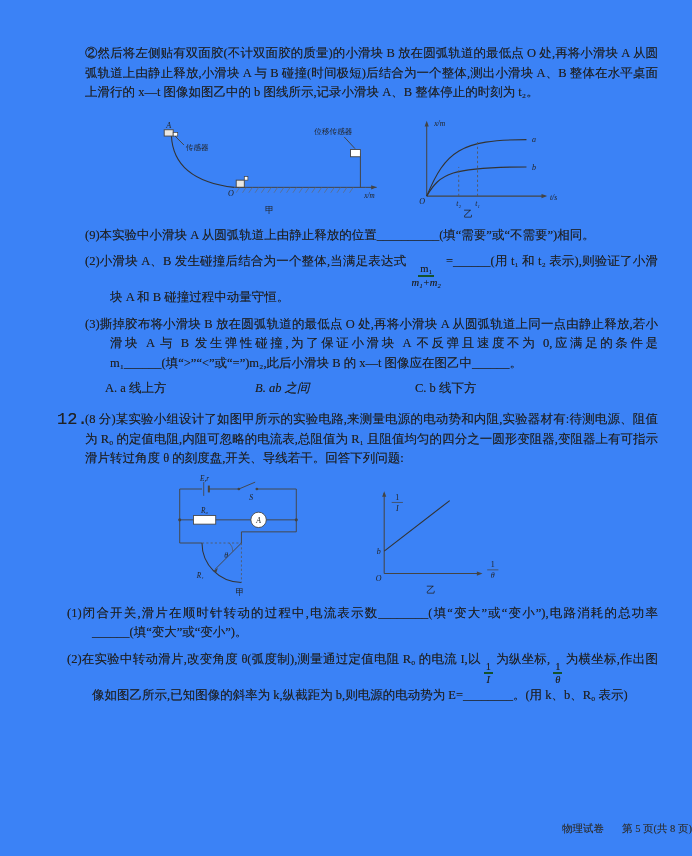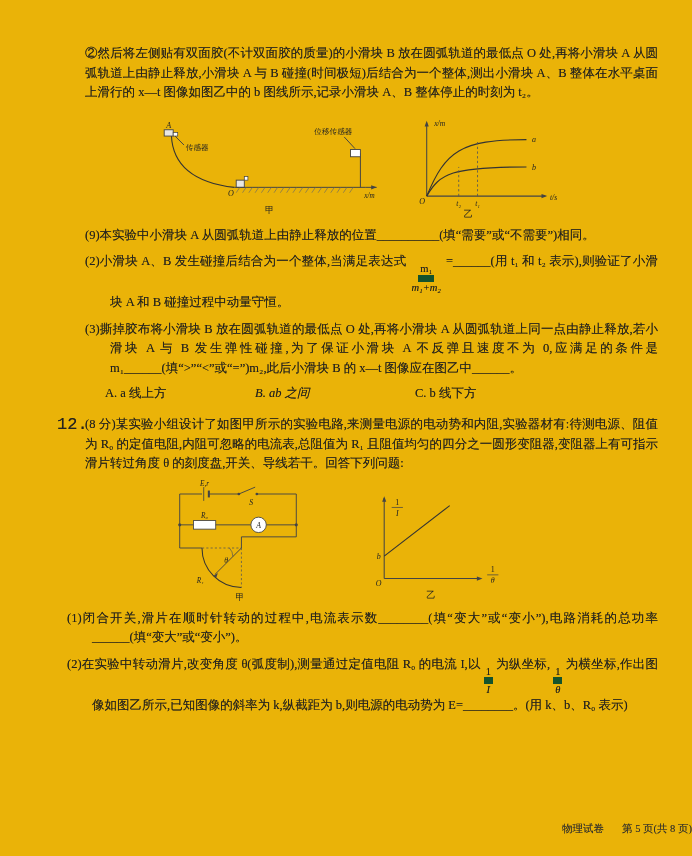--- a/index.html
+++ b/index.html
@@ -1,38 +1,38 @@
 <!DOCTYPE html>
 <html><head>
 <meta charset="utf-8">
 <style>
   html,body{margin:0;padding:0;background:#ffffff;}
   .page{
     width:692px;height:856px;position:relative;box-sizing:border-box;
-    background:#eab308;color:#222;
+    background:#3b82f6;color:#222;
     font-family:"Liberation Serif","DejaVu Serif",serif;
     padding:44px 34px 0 57px;overflow:hidden;
     text-shadow:0 0 .5px rgba(0,0,0,.45);
   }
   .para{font-size:12.5px;line-height:19.5px;text-align:justify;margin:0;}
   .q11{margin-left:28px;}
   .hang{padding-left:25px;text-indent:-25px;margin-top:7px;}
   .figrow{display:flex;align-items:flex-end;}
   .q11row{margin:10px 0 4px 72px;gap:24px;}
   .q12row{margin:8px 0 4px 95px;gap:32px;}
   .options{display:flex;margin:6px 0 10px 20px;font-size:12.5px;line-height:19px;}
   .options .opt:nth-child(1){width:150px;}
   .options .opt:nth-child(2){width:160px;font-style:italic;}
   .qrow{display:flex;margin-top:12px;}
   .qnum{width:28px;flex:none;font-size:17px;line-height:19.5px;font-family:Liberation Mono, monospace;}
   .qbody{flex:1;}
   .q12subs{margin-left:10px;}
   .frac{display:inline-flex;flex-direction:column;align-items:center;vertical-align:-7px;
         line-height:1.1;font-size:10.5px;margin:0 3px;text-indent:0;}
-  .frac .fnum{border-bottom:7px solid #14532d;padding:0 2px;}
+  .frac .fnum{border-bottom:2px solid #14532d;padding:0 2px;}
   .frac .fden{padding:0 2px;font-style:italic;}
   .footer{position:absolute;left:0;right:0;bottom:20px;text-align:right;
           font-size:10.5px;color:#333;}
   .fgap{display:inline-block;width:18px;}
   svg{overflow:visible;}
   svg text{fill:#222;text-shadow:none;}
   .wire{stroke:#444;stroke-width:1.1;fill:none;}
   .dashed{stroke:#555;stroke-width:0.9;fill:none;stroke-dasharray:2.5 2.5;}
   .curve{stroke:#333;stroke-width:1.2;fill:none;}
 </style>

